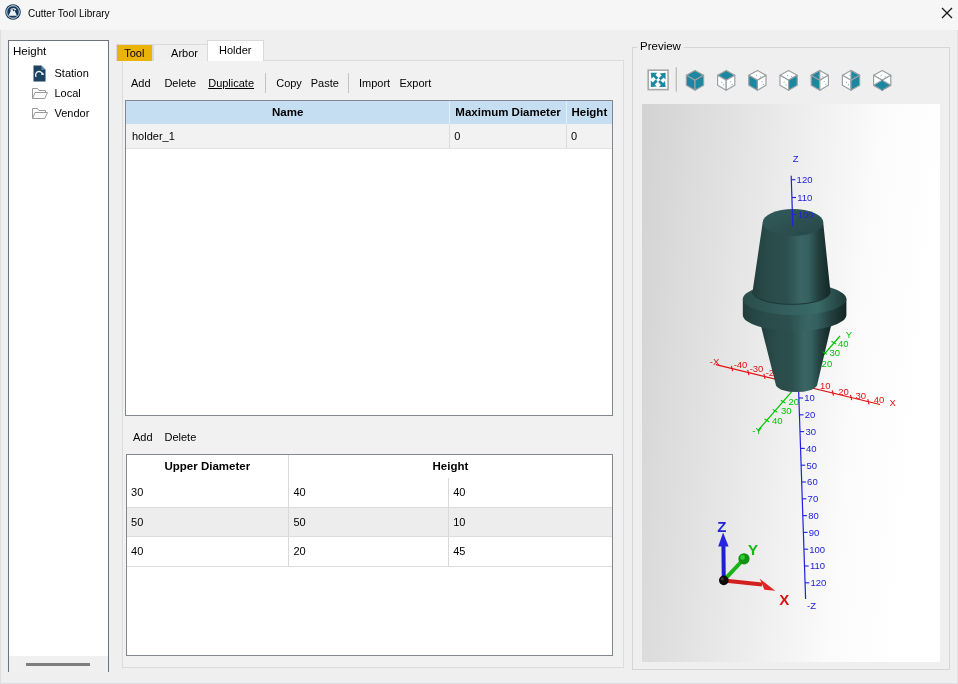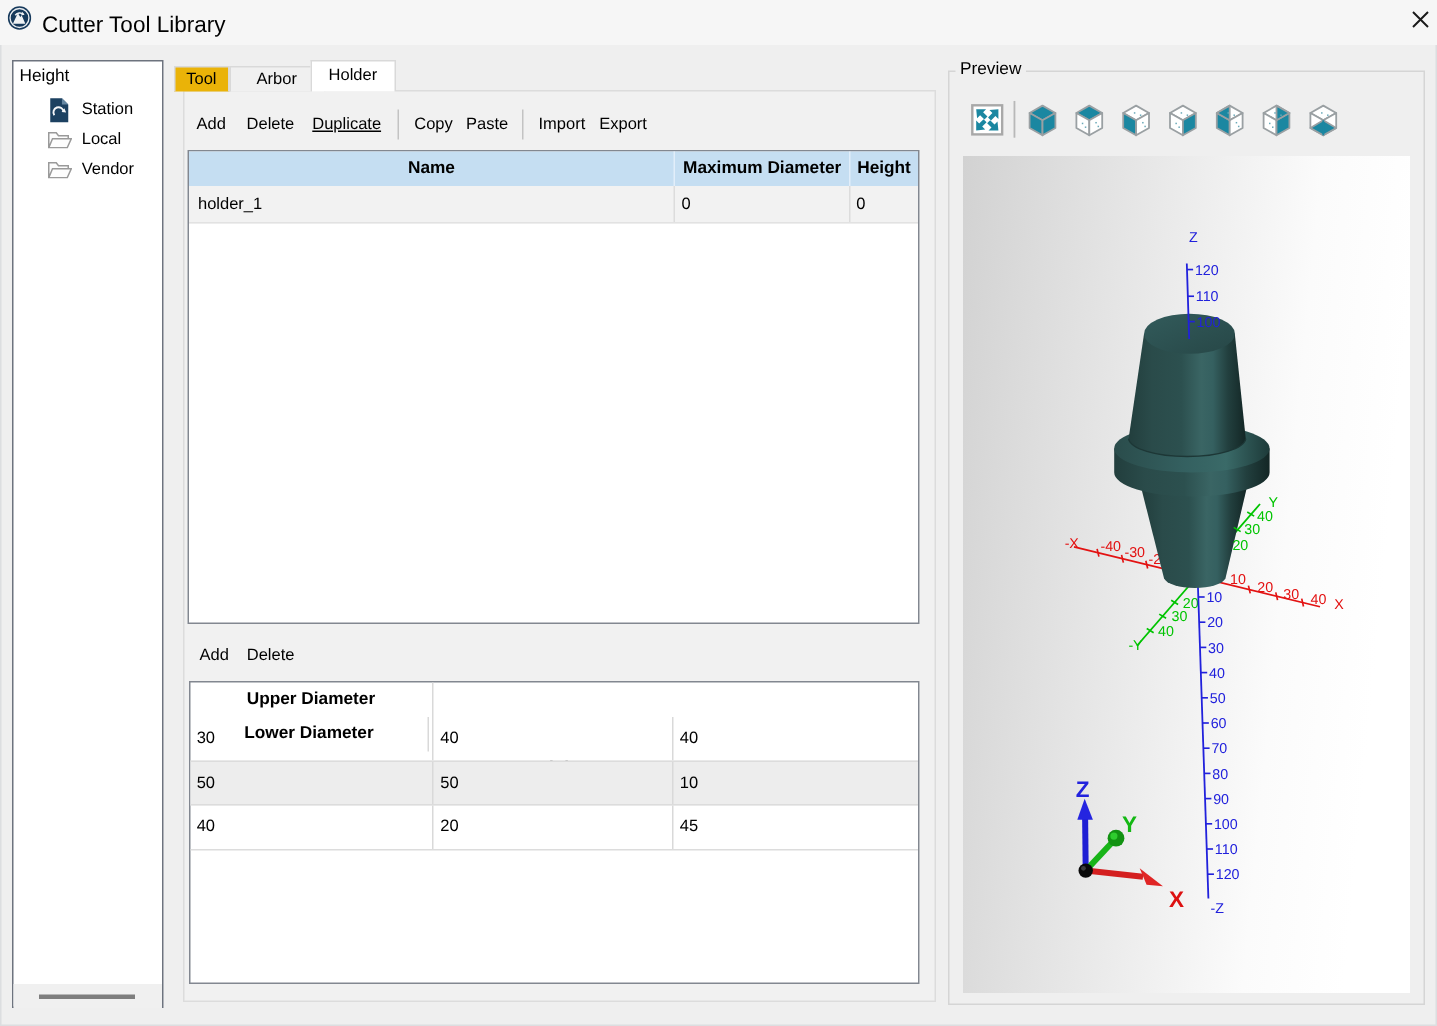--- a/index.html
+++ b/index.html
@@ -11,21 +11,21 @@
 
 <div class="abs" style="left:0;top:0;width:958px;height:30px;background:#f6f6f6;"></div>
 <svg class="abs" style="left:5px;top:4px" width="16" height="16" viewBox="0 0 16 16">
  <circle cx="8" cy="8" r="7.8" fill="#16395b"></circle>
  <circle cx="8" cy="8" r="6.3" fill="none" stroke="#e8ecf0" stroke-width="0.9"></circle>
  <path d="M3.6,11.8 L6.9,4.6 L8.5,7.4 L9.5,6.3 L11.9,11.8 Z" fill="#eef1f4"></path>
  <path d="M5.2,6.2 A3.6,3.6 0 0 1 10.6,5.6" fill="none" stroke="#eef1f4" stroke-width="1"></path>
  <path d="M9.8,3.9 l1.6,1.9 l-2.3,0.5 Z" fill="#eef1f4"></path>
 </svg>
 
-<div class="abs t12" style="left:28px;top:8px;font-size:15px;">Cutter Tool Library</div>
+<div class="abs t12" style="left:28px;top:8px;font-size:10px;">Cutter Tool Library</div>
 <svg class="abs" style="left:940px;top:6px" width="14" height="14" viewBox="0 0 14 14">
  <path d="M2,2 L12,12 M12,2 L2,12" stroke="#1a1a1a" stroke-width="1.3"></path>
 </svg>
 
 <div class="abs" style="left:8px;top:40px;width:100.5px;height:632px;background:#fff;border:1px solid #6d737e;"></div>
 <div class="abs" style="left:8.5px;top:656px;width:99.5px;height:15.5px;background:#f0f0f0;"></div>
 <div class="abs" style="left:26px;top:663px;width:64px;height:2.5px;background:#7e7e7e;"></div>
 <div class="abs" style="left:13px;top:45px;font-size:11.5px;color:#000;">Height</div>
 <svg class="abs" style="left:33px;top:65px" width="13" height="17" viewBox="0 0 13 17">
  <path d="M0.5,0.5 L8.3,0.5 L12.5,4.7 L12.5,16.5 L0.5,16.5 Z" fill="#1c4161"></path>
@@ -70,23 +70,22 @@
   <div style="width:324.3px;line-height:24.6px;padding-left:6px;border-right:1px solid #dcdcdc;">holder_1</div>
   <div style="width:116.6px;line-height:24.6px;padding-left:4px;border-right:1px solid #dcdcdc;">0</div>
   <div style="flex:1;line-height:24.6px;padding-left:4px;">0</div>
  </div>
 </div>
 
 <div class="abs t12" style="left:133px;top:430.5px;">Add</div>
 <div class="abs t12" style="left:164.5px;top:430.5px;">Delete</div>
 
 <div class="abs" style="left:125.6px;top:453.5px;width:487.2px;height:202.6px;background:#fff;border:1px solid #828790;font-size:11px;">
- <div style="position:absolute;left:0;top:0;width:100%;height:23px;display:flex;font-weight:bold;font-size:11.5px;flex-direction:column;">
+ <div style="position:absolute;left:0;top:0;width:100%;height:23px;display:flex;font-weight:bold;font-size:11.5px;">
   <div style="width:162.4px;text-align:center;line-height:23px;border-right:1px solid #d9d9d9;">Upper Diameter</div>
-  <div style="width:159.7px;text-align:center;line-height:23px;border-right:1px solid #d9d9d9;">Lower Diameter</div>
   <div style="flex:1;text-align:center;line-height:23px;">Height</div>
  </div>
  <div style="position:absolute;left:0;top:23px;width:100%;height:29.9px;display:flex;">
   <div style="width:162.4px;line-height:29.9px;padding-left:4.5px;border-right:1px solid #d9d9d9;">30</div>
   <div style="width:159.7px;line-height:29.9px;padding-left:4.5px;border-right:1px solid #d9d9d9;">40</div>
   <div style="flex:1;line-height:29.9px;padding-left:4.5px;">40</div>
  </div>
  <div style="position:absolute;left:0;top:52.9px;width:100%;height:29.9px;display:flex;background:#ededed;border-top:1px solid #dcdcdc;border-bottom:1px solid #dcdcdc;">
   <div style="width:162.4px;line-height:29.9px;padding-left:4.5px;border-right:1px solid #d9d9d9;">50</div>
   <div style="width:159.7px;line-height:29.9px;padding-left:4.5px;border-right:1px solid #d9d9d9;">50</div>

